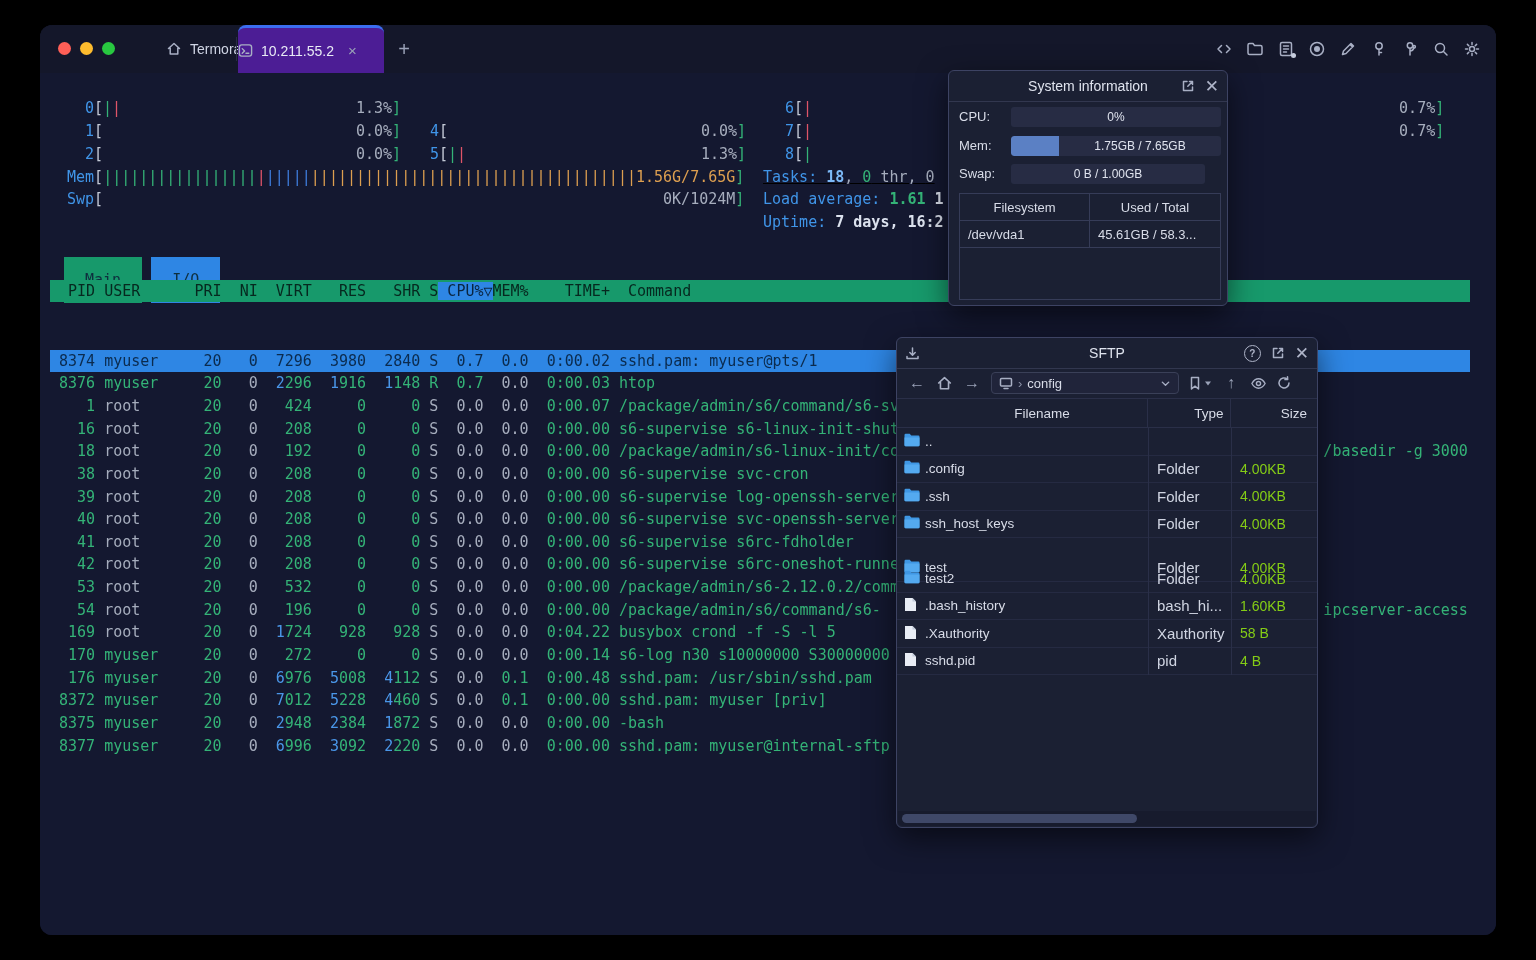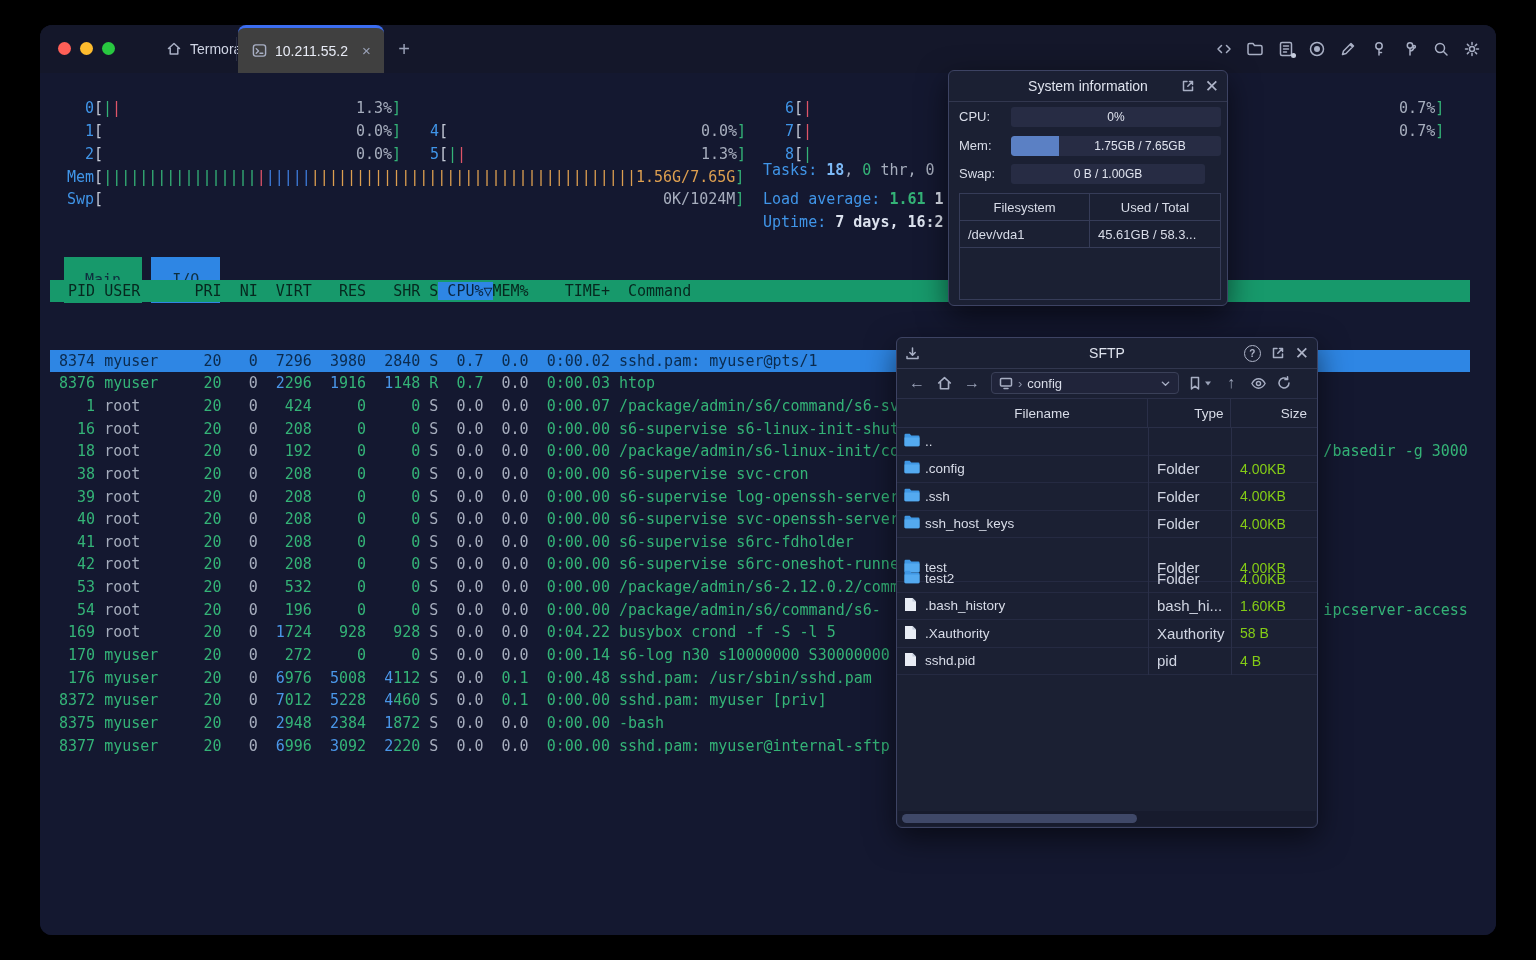--- a/index.html
+++ b/index.html
@@ -4,22 +4,22 @@
 <style>
   html,body{margin:0;padding:0;background:#000;width:1536px;height:960px;overflow:hidden;
     font-family:"Liberation Sans",sans-serif;}
   .window{position:absolute;left:40px;top:25px;width:1456px;height:910px;background:#141830;
     border-radius:12px;overflow:hidden;box-shadow:0 10px 40px rgba(0,0,0,.8);}
   
   .titlebar{position:absolute;left:0;top:0;width:100%;height:48px;background:#14172a;}
   .light{position:absolute;top:17px;width:13px;height:13px;border-radius:50%;}
   .tab{position:absolute;top:0;height:48px;display:flex;align-items:center;gap:8px;color:#cfd4e4;font-size:14px;}
   .tab.home{left:108px;padding:0 18px;}
-  .tab.active{left:198px;width:146px;background:#404040;border-radius:8px 8px 0 0;color:#e8ebf5;
-    border-top:3px solid #3b6df0;box-sizing:border-box;padding-left:14px;}
+  .tab.active{left:198px;width:146px;background:#4c1d95;border-radius:8px 8px 0 0;color:#e8ebf5;
+    border-top:3px solid #3b6df0;box-sizing:border-box;}
   .tab-sep{position:absolute;left:196px;top:12px;width:1px;height:24px;background:#2a2e44;}
   .newtab{position:absolute;left:352px;top:12px;width:24px;height:24px;color:#9aa2b8;font-size:20px;
     display:flex;align-items:center;justify-content:center;}
   .tb-icons{position:absolute;right:14px;top:14px;display:flex;gap:11px;}
   .tb-icons .ic{width:20px;height:20px;display:flex;align-items:center;justify-content:center;position:relative;}
   svg.ln{stroke:#a8afc4;stroke-width:1.5;fill:none;stroke-linecap:round;stroke-linejoin:round;}
   .badge-dot{position:absolute;right:0;bottom:1px;width:5px;height:5px;border-radius:50%;background:#c7cddd;}
   .close-x{color:#9aa2b8;font-size:15px;margin-left:6px;}
   
   .term{position:absolute;left:0;top:48px;width:1456px;height:862px;background:#141830;}
@@ -164,21 +164,21 @@
       <div class="mono" style="left: 45px; top: 24px;"><span class="c-blu">0</span><span class="c-brk">[</span><span class="tg">|</span><span class="tr">|</span>                          <span class="c-gry">1.3%</span><span class="c-grn">]</span></div>
       <div class="mono" style="left: 45px; top: 47px;"><span class="c-blu">1</span><span class="c-brk">[</span>                            <span class="c-gry">0.0%</span><span class="c-grn">]</span></div>
       <div class="mono" style="left: 45px; top: 70px;"><span class="c-blu">2</span><span class="c-brk">[</span>                            <span class="c-gry">0.0%</span><span class="c-grn">]</span></div>
       <div class="mono" style="left: 390px; top: 47px;"><span class="c-blu">4</span><span class="c-brk">[</span>                            <span class="c-gry">0.0%</span><span class="c-grn">]</span></div>
       <div class="mono" style="left: 390px; top: 70px;"><span class="c-blu">5</span><span class="c-brk">[</span><span class="tg">|</span><span class="tr">|</span>                          <span class="c-gry">1.3%</span><span class="c-grn">]</span></div>
       <div class="mono" style="left: 745px; top: 24px;"><span class="c-blu">6</span><span class="c-brk">[</span><span class="tr">|</span>                                                                 <span class="c-gry">0.7%</span><span class="c-grn">]</span></div>
       <div class="mono" style="left: 745px; top: 47px;"><span class="c-blu">7</span><span class="c-brk">[</span><span class="tr">|</span>                                                                 <span class="c-gry">0.7%</span><span class="c-grn">]</span></div>
       <div class="mono" style="left: 745px; top: 70px;"><span class="c-blu">8</span><span class="c-brk">[</span><span class="tg">|</span></div>
       <div class="mono" style="left: 27px; top: 93px;"><span class="c-blu">Mem</span><span class="c-brk">[</span><span class="tg">|||||||||||||||||</span><span class="tr">|</span><span class="tb">|||||</span><span class="to">||||||||||||||||||||||||||||||||||||</span><span class="c-org">1.56G/7.65G</span><span class="c-grn">]</span></div>
       <div class="mono" style="left: 27px; top: 115px;"><span class="c-blu">Swp</span><span class="c-brk">[</span>                                                              <span class="c-gry">0K/1024M</span><span class="c-grn">]</span></div>
-      <div class="mono" style="left: 723px; top: 86px;"><span class="c-blu">Tasks: </span><span class="c-bblu">18</span><span class="c-gry">, </span><span class="c-grn">0</span><span class="c-gry"> thr, </span><span class="c-gry">0</span></div>
+      <div class="mono" style="left: 723px; top: 93px; text-decoration: underline;"><span class="c-blu">Tasks: </span><span class="c-bblu">18</span><span class="c-gry">, </span><span class="c-grn">0</span><span class="c-gry"> thr, </span><span class="c-gry">0</span></div>
       <div class="mono" style="left: 723px; top: 115px;"><span class="c-blu">Load average: </span><span class="c-grnb">1.61 </span><span class="c-wht">1</span></div>
       <div class="mono" style="left: 723px; top: 138px;"><span class="c-blu">Uptime: </span><span class="c-wht">7 days, 16:2</span></div>
       <div class="mono" style="left: 24px; top: 184px;"><span class="vtab" style="background:#17996b;color:#0e2f3e"> Main </span><span> </span><span class="vtab" style="background:#2e86e4;color:#0e2f3e"> I/O </span></div>
       <div class="mono hdr-band" style="left: 10px; top: 207px; width: 1420px;"><span>  PID USER      PRI  NI  VIRT   RES   SHR S</span><span class="hdr-sort"> CPU%▽</span><span>MEM%    TIME+  Command</span></div>
       <div class="mono proc-row sel" style="left: 10px; top: 277px; width: 1420px;"><span class="c-grn"> 8374</span> <span class="c-grn">myuser   </span><span class="c-grn">  20</span><span class="c-gry">   0</span><span class="nblu">  7</span><span class="c-grn">296</span><span class="nblu">  3</span><span class="c-grn">980</span><span class="nblu">  2</span><span class="c-grn">840</span> <span class="c-gry">S</span><span class="c-grn">  0.7</span><span class="c-gry">  0.0</span><span class="c-grn">  0:00.02</span> <span class="c-grn">sshd.pam: myuser@pts/1</span></div>
       <div class="mono proc-row" style="left: 10px; top: 299px; width: 1420px;"><span class="c-grn"> 8376</span> <span class="c-grn">myuser   </span><span class="c-grn">  20</span><span class="c-gry">   0</span><span class="nblu">  2</span><span class="c-grn">296</span><span class="nblu">  1</span><span class="c-grn">916</span><span class="nblu">  1</span><span class="c-grn">148</span> <span class="c-grn">R</span><span class="c-grn">  0.7</span><span class="c-gry">  0.0</span><span class="c-grn">  0:00.03</span> <span class="c-grn">htop</span></div>
       <div class="mono proc-row" style="left: 10px; top: 322px; width: 1420px;"><span class="c-grn">    1</span> <span class="c-gry">root     </span><span class="c-grn">  20</span><span class="c-gry">   0</span><span class="c-grn">   424</span><span class="c-grn">     0</span><span class="c-grn">     0</span> <span class="c-gry">S</span><span class="c-gry">  0.0</span><span class="c-gry">  0.0</span><span class="c-grn">  0:00.07</span> <span class="c-grn">/package/admin/s6/command/s6-svscan -d4 -- /run/service</span></div>
       <div class="mono proc-row" style="left: 10px; top: 345px; width: 1420px;"><span class="c-grn">   16</span> <span class="c-gry">root     </span><span class="c-grn">  20</span><span class="c-gry">   0</span><span class="c-grn">   208</span><span class="c-grn">     0</span><span class="c-grn">     0</span> <span class="c-gry">S</span><span class="c-gry">  0.0</span><span class="c-gry">  0.0</span><span class="c-grn">  0:00.00</span> <span class="c-grn">s6-supervise s6-linux-init-shutdownd</span></div>
       <div class="mono proc-row" style="left: 10px; top: 367px; width: 1420px;"><span class="c-grn">   18</span> <span class="c-gry">root     </span><span class="c-grn">  20</span><span class="c-gry">   0</span><span class="c-grn">   192</span><span class="c-grn">     0</span><span class="c-grn">     0</span> <span class="c-gry">S</span><span class="c-gry">  0.0</span><span class="c-gry">  0.0</span><span class="c-grn">  0:00.00</span> <span class="c-grn">/package/admin/s6-linux-init/command/s6-linux-init-shutdownd -c /run/s6       /basedir -g 3000</span></div>
       <div class="mono proc-row" style="left: 10px; top: 390px; width: 1420px;"><span class="c-grn">   38</span> <span class="c-gry">root     </span><span class="c-grn">  20</span><span class="c-gry">   0</span><span class="c-grn">   208</span><span class="c-grn">     0</span><span class="c-grn">     0</span> <span class="c-gry">S</span><span class="c-gry">  0.0</span><span class="c-gry">  0.0</span><span class="c-grn">  0:00.00</span> <span class="c-grn">s6-supervise svc-cron</span></div>

